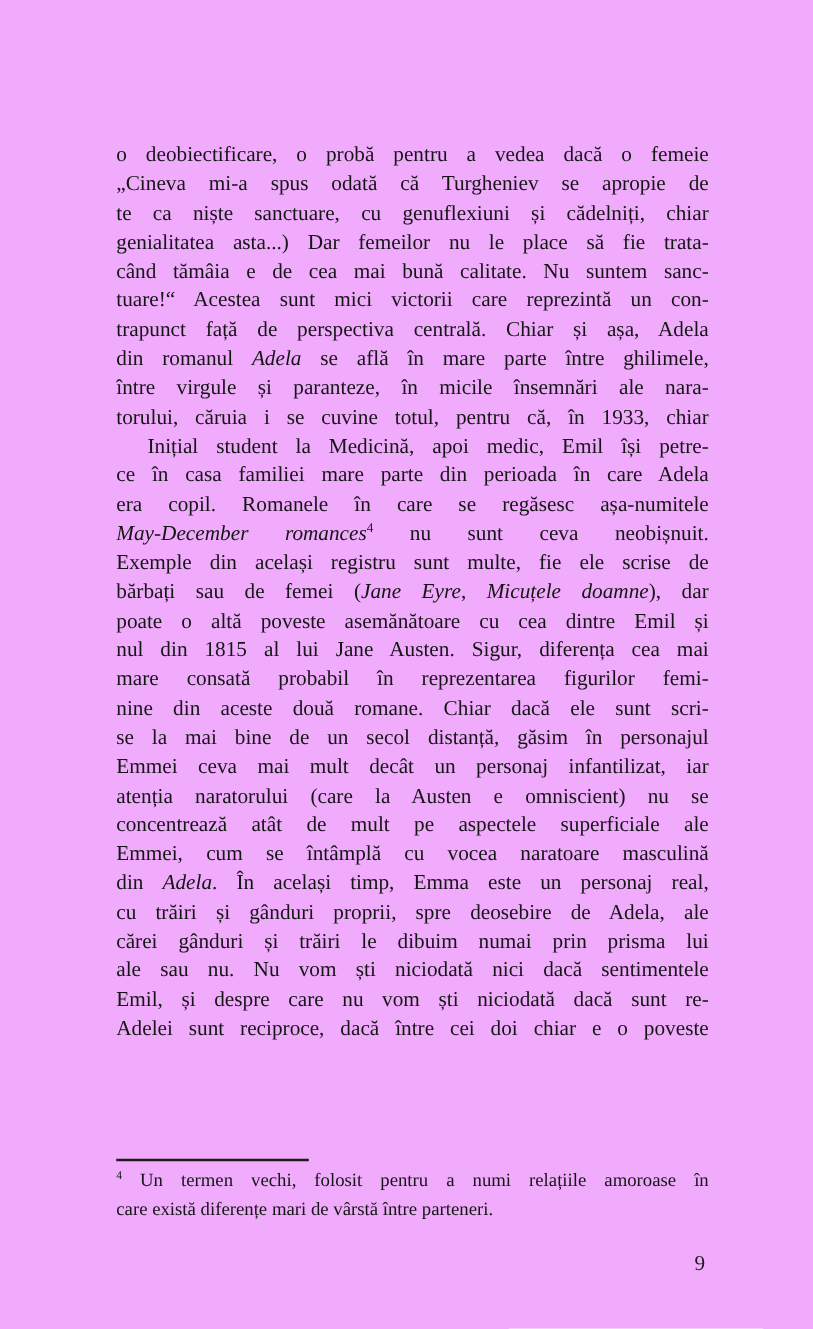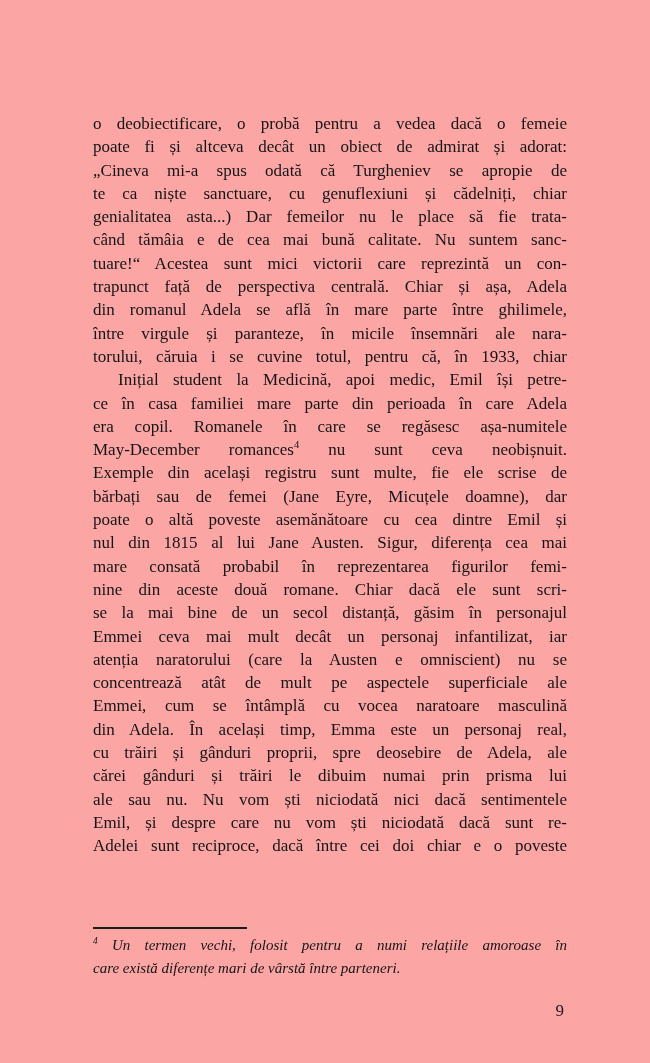--- a/index.html
+++ b/index.html
@@ -4,21 +4,21 @@
 <style>
   html, body {
     margin: 0;
     padding: 0;
     background: #ffffff;
   }
   .page {
     position: relative;
     width: 650px;
     height: 1063px;
-    background: #fca5a5;
+    background: #f0abfc;
     font-family: "Liberation Serif", "DejaVu Serif", serif;
     color: #151515;
     overflow: hidden;
   }
   .body-text {
     position: absolute;
     left: 93px;
     top: 112px;
     width: 474px;
   }
@@ -29,40 +29,39 @@
     text-align: justify;
     text-align-last: justify;
     overflow: hidden;
   }
   .line.end {
     text-align-last: left;
   }
   .line.indent {
     padding-left: 25px;
   }
-  .i { }
+  .i { font-style: italic; }
   .sup {
     vertical-align: super;
     font-size: 0.62em;
     line-height: 0;
   }
   .footnote-rule {
     position: absolute;
     left: 93px;
     top: 927px;
     width: 154px;
     height: 2px;
     background: #1c1c1c;
   }
   .footnote {
     position: absolute;
     left: 93px;
     top: 934px;
     width: 474px;
-    font-style: italic;
   }
   .footnote .line {
     height: 23px;
     line-height: 23px;
     font-size: 15px;
   }
   .page-number {
     position: absolute;
     top: 1000px;
     right: 86px;
@@ -71,21 +70,20 @@
     color: #1b1b1b;
   }
 </style>
 </head>
 <body>
 
 <div class="page">
   <main class="body-text">
       <div>
         <div class="line"><span>o deobiectificare, o probă pentru a vedea dacă o femeie</span></div>
-        <div class="line"><span>poate fi și altceva decât un obiect de admirat și adorat:</span></div>
         <div class="line"><span>„Cineva mi-a spus odată că Turgheniev se apropie de</span></div>
         <div class="line"><span>te ca niște sanctuare, cu genuflexiuni și cădelniți, chiar</span></div>
         <div class="line"><span>genialitatea asta...) Dar femeilor nu le place să fie trata-</span></div>
         <div class="line"><span>când tămâia e de cea mai bună calitate. Nu suntem sanc-</span></div>
         <div class="line"><span>tuare!“ Acestea sunt mici victorii care reprezintă un con-</span></div>
         <div class="line"><span>trapunct față de perspectiva centrală. Chiar și așa, Adela</span></div>
         <div class="line"><span>din romanul </span><span class="i">Adela</span><span> se află în mare parte între ghilimele,</span></div>
         <div class="line"><span>între virgule și paranteze, în micile însemnări ale nara-</span></div>
         <div class="line"><span>torului, căruia i se cuvine totul, pentru că, în 1933, chiar</span></div>
       </div>

